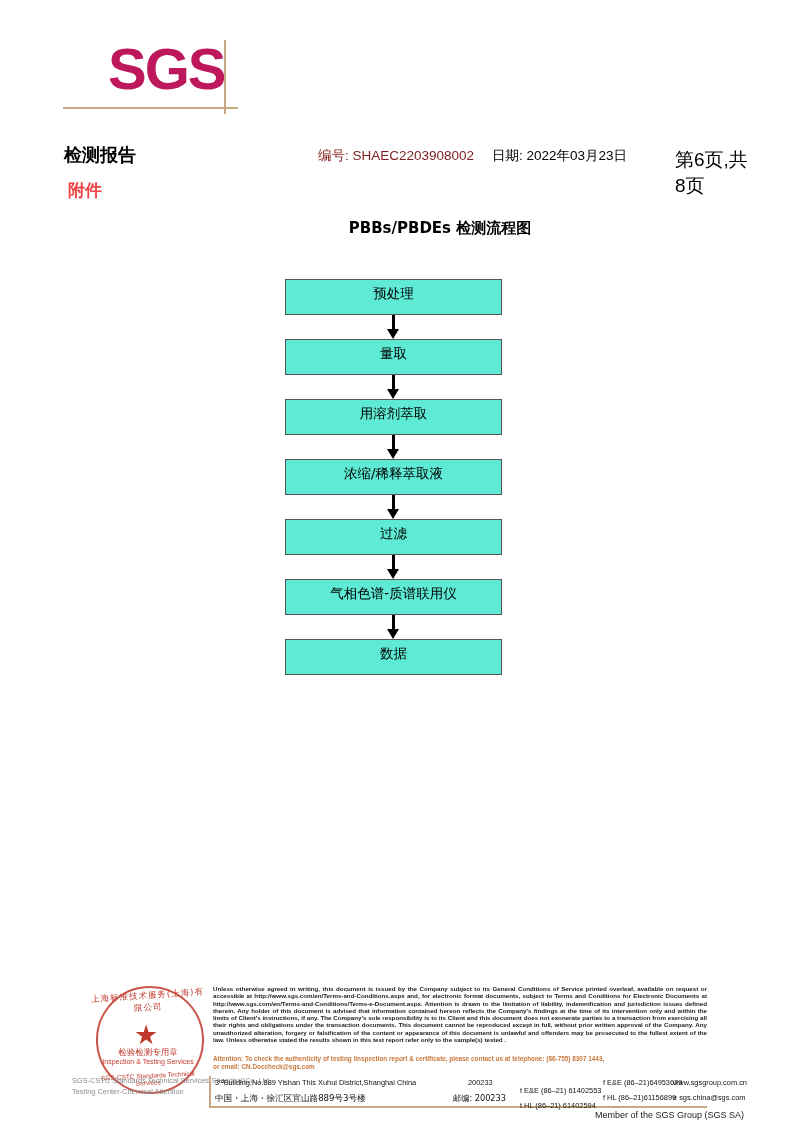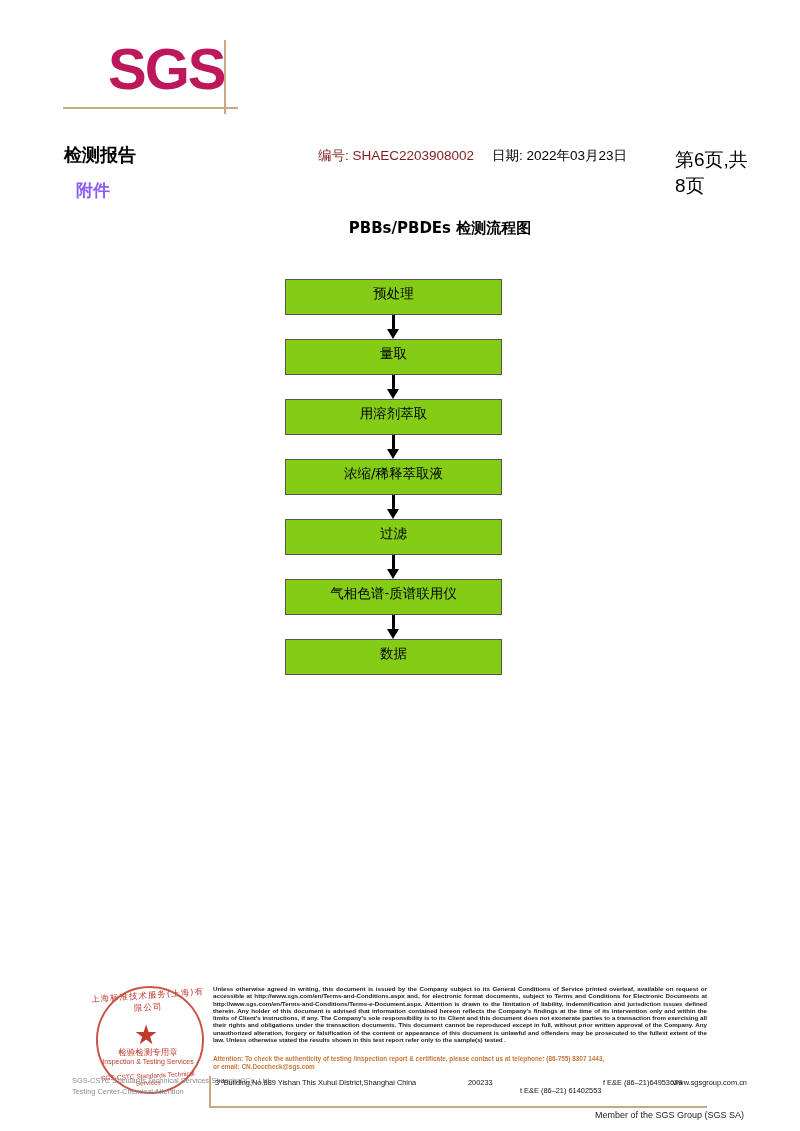--- a/index.html
+++ b/index.html
@@ -31,38 +31,38 @@
     position:absolute;left:-45px;top:69px;width:175px;height:2px;background:#c8a882;
   }
 
   
   .hdr{position:absolute;left:64px;top:143px;width:690px;height:60px;}
   .hdr-title{
     position:absolute;left:0;top:0;font-size:18px;font-weight:bold;
     font-family:"DejaVu Sans","Liberation Sans",sans-serif;color:#000;
   }
   .hdr-sub{
-    position:absolute;left:12px;top:36px;font-size:17px;font-weight:bold;
-    font-family:"DejaVu Sans","Liberation Sans",sans-serif;color:#8b5cf6;
+    position:absolute;left:4px;top:36px;font-size:17px;font-weight:bold;
+    font-family:"DejaVu Sans","Liberation Sans",sans-serif;color:#ef4444;
   }
   .hdr-no{position:absolute;left:236px;top:4px;font-size:13.5px;color:#7f1d1d;margin-left:18px;}
   .hdr-date{position:absolute;left:428px;top:4px;font-size:13.5px;color:#000000;}
   .hdr-page{position:absolute;left:611px;top:4px;font-size:19px;color:#000;}
 
   
   .chart-title{
     position:absolute;left:0;top:219px;width:800px;text-align:center;
     font-size:15px;font-weight:bold;color:#000;
     font-family:"DejaVu Sans","Liberation Sans",sans-serif;
     padding-left:40px;
   }
   .flow{position:absolute;left:285px;top:279px;width:219px;}
   .flow-item{position:relative;}
   .flow-box{
-    width:217px;height:36px;border:1px solid #555;background:#84cc16;
+    width:217px;height:36px;border:1px solid #555;background:#5eead4;
     box-sizing:border-box;position:relative;
   }
   .flow-box span{
     position:absolute;left:0;right:0;top:5px;text-align:center;
     font-size:13.5px;color:#000;
     font-family:"DejaVu Sans","Liberation Sans",sans-serif;
   }
   .flow-arrow{
     width:217px;height:24px;position:relative;
   }
@@ -265,17 +265,24 @@
   <div class="addr-divider-v"></div>
   <div class="addr-divider-h"></div>
   <div class="addr">
     <div class="addr-row en">
       <span class="c1">3ʳᵈBuilding,No.889 Yishan This Xuhui District,Shanghai China</span>
       <span class="c2">200233</span>
       <span class="c3">t E&amp;E (86–21) 61402553</span>
       <span class="c4">f E&amp;E (86–21)64953679</span>
       <span class="c5">www.sgsgroup.com.cn</span>
     </div>
+    <div class="addr-row cn">
+      <span class="c1">中国・上海・徐汇区宜山路889号3号楼</span>
+      <span class="c2">邮编: 200233</span>
+      <span class="c3">t HL (86–21) 61402594</span>
+      <span class="c4">f HL (86–21)61156899</span>
+      <span class="c5">e sgs.china@sgs.com</span>
+    </div>
   </div>
 
   <div class="member">Member of the SGS Group (SGS SA)</div>
 
 </div>
 
 </body></html>

